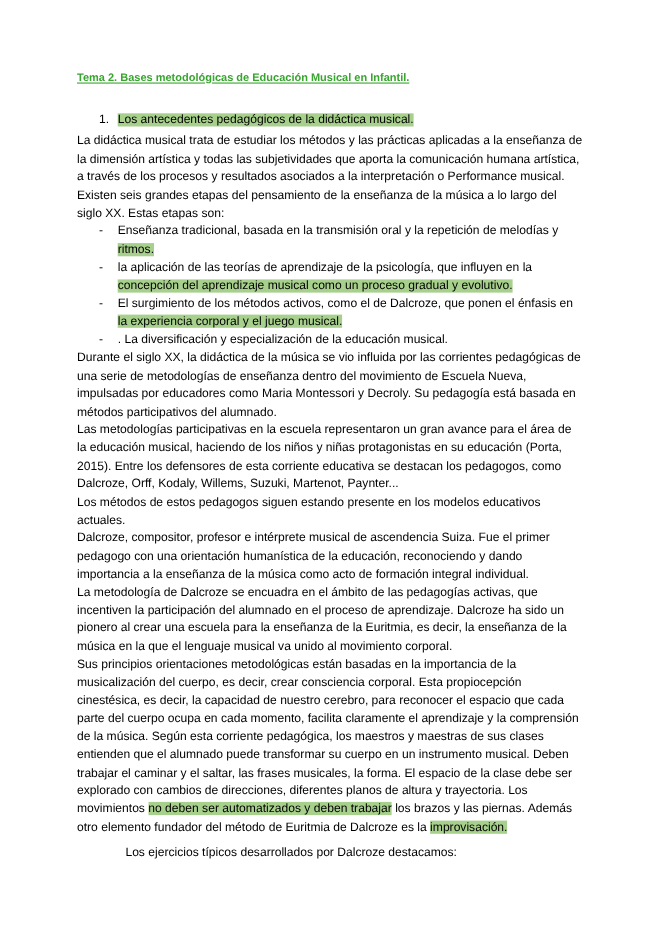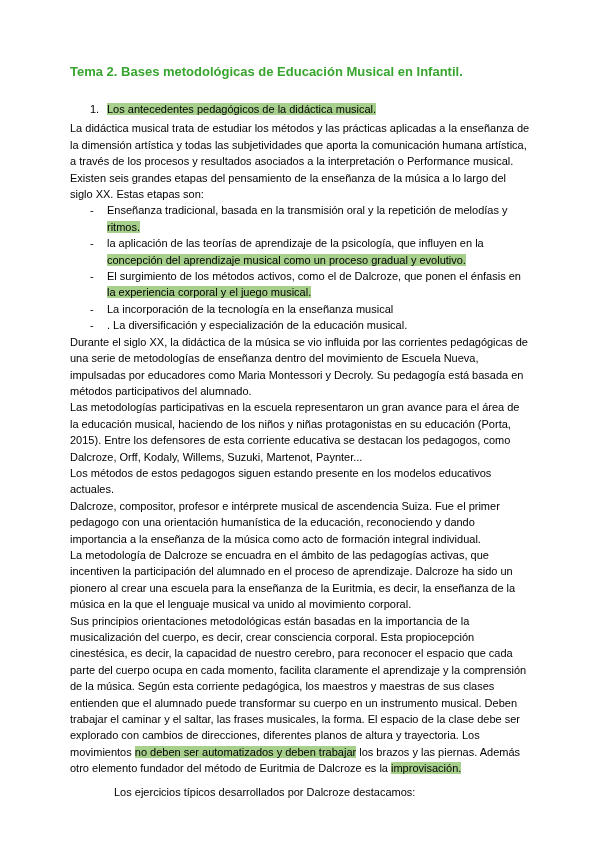--- a/index.html
+++ b/index.html
@@ -11,25 +11,26 @@
     font-family: "Liberation Sans", sans-serif;
     color: #000000;
   }
   .page {
     width: 600px;
     height: 848px;
     padding: 64px 70px 0 70px;
     background: #ffffff;
   }
   .doc-title {
-    font-size: 13px;
+    font-size: 10px;
     line-height: 16px;
     font-weight: bold;
     color: var(--title-color, #38a52f);
     margin-bottom: 21px;
+    text-decoration: underline;
   }
   #doc-body {
     font-size: 11px;
     line-height: 16.4px;
   }
   .para { margin: 0; }
   .para-last { margin-top: 7px; margin-left: 44px; }
   .numbered-heading {
     position: relative;
     padding-left: 37px;
@@ -62,21 +63,20 @@
 
 <div class="page">
   <h1 class="doc-title">Tema 2. Bases metodológicas de Educación Musical en Infantil.</h1>
   <div id="doc-body">
       <p class="numbered-heading"><span class="num">1.</span><span class="hl">Los antecedentes pedagógicos de la didáctica musical.</span></p>
       <p class="para"><span>La didáctica musical trata de estudiar los métodos y las prácticas aplicadas a la enseñanza de la dimensión artística y todas las subjetividades que aporta la comunicación humana artística, a través de los procesos y resultados asociados a la interpretación o Performance musical. Existen seis grandes etapas del pensamiento de la enseñanza de la música a lo largo del siglo XX. Estas etapas son:</span></p>
       <ul class="dash-list">
         <li><span>Enseñanza tradicional, basada en la transmisión oral y la repetición de melodías y </span><span class="hl">ritmos.</span></li>
         <li><span>la aplicación de las teorías de aprendizaje de la psicología, que influyen en la </span><span class="hl">concepción del aprendizaje musical como un proceso gradual y evolutivo.</span></li>
         <li><span>El surgimiento de los métodos activos, como el de Dalcroze, que ponen el énfasis en </span><span class="hl">la experiencia corporal y el juego musical.</span></li>
-        <li><span>La incorporación de la tecnología en la enseñanza musical</span></li>
         <li><span>. La diversificación y especialización de la educación musical.</span></li>
       </ul>
       <p class="para"><span>Durante el siglo XX, la didáctica de la música se vio influida por las corrientes pedagógicas de una serie de metodologías de enseñanza dentro del movimiento de Escuela Nueva, impulsadas por educadores como Maria Montessori y Decroly. Su pedagogía está basada en métodos participativos del alumnado.</span></p>
       <p class="para"><span>Las metodologías participativas en la escuela representaron un gran avance para el área de la educación musical, haciendo de los niños y niñas protagonistas en su educación (Porta, 2015). Entre los defensores de esta corriente educativa se destacan los pedagogos, como Dalcroze, Orff, Kodaly, Willems, Suzuki, Martenot, Paynter...</span></p>
       <p class="para"><span>Los métodos de estos pedagogos siguen estando presente en los modelos educativos actuales.</span></p>
       <p class="para"><span>Dalcroze, compositor, profesor e intérprete musical de ascendencia Suiza. Fue el primer pedagogo con una orientación humanística de la educación, reconociendo y dando importancia a la enseñanza de la música como acto de formación integral individual.</span></p>
       <p class="para"><span>La metodología de Dalcroze se encuadra en el ámbito de las pedagogías activas, que incentiven la participación del alumnado en el proceso de aprendizaje. Dalcroze ha sido un pionero al crear una escuela para la enseñanza de la Euritmia, es decir, la enseñanza de la música en la que el lenguaje musical va unido al movimiento corporal.</span></p>
       <p class="para"><span>Sus principios orientaciones metodológicas están basadas en la importancia de la musicalización del cuerpo, es decir, crear consciencia corporal. Esta propiocepción cinestésica, es decir, la capacidad de nuestro cerebro, para reconocer el espacio que cada parte del cuerpo ocupa en cada momento, facilita claramente el aprendizaje y la comprensión de la música. Según esta corriente pedagógica, los maestros y maestras de sus clases entienden que el alumnado puede transformar su cuerpo en un instrumento musical. Deben trabajar el caminar y el saltar, las frases musicales, la forma. El espacio de la clase debe ser explorado con cambios de direcciones, diferentes planos de altura y trayectoria. Los movimientos </span><span class="hl">no deben ser automatizados y deben trabajar</span><span> los brazos y las piernas. Además otro elemento fundador del método de Euritmia de Dalcroze es la </span><span class="hl">improvisación.</span></p>
       <p class="para para-last"><span>Los ejercicios típicos desarrollados por Dalcroze destacamos:</span></p>
     </div>

